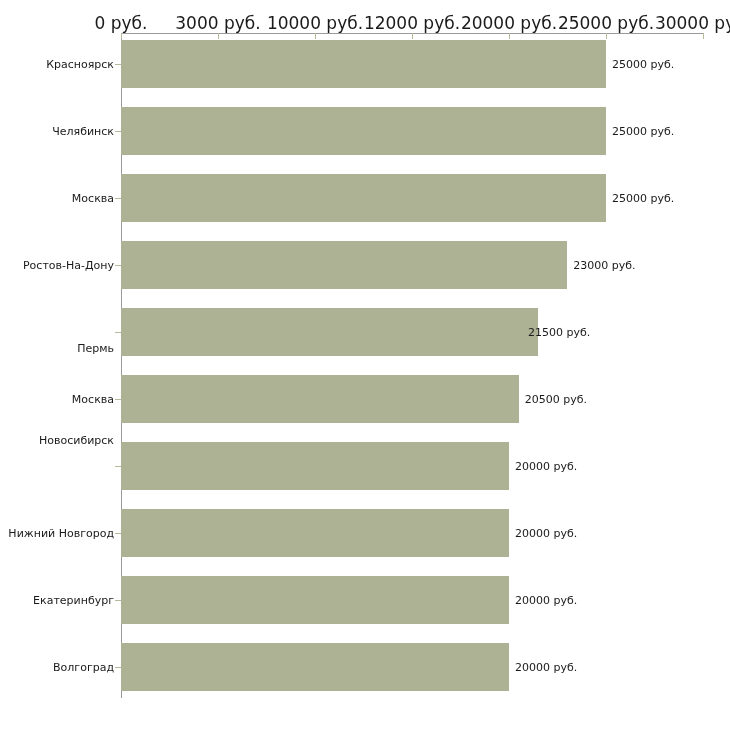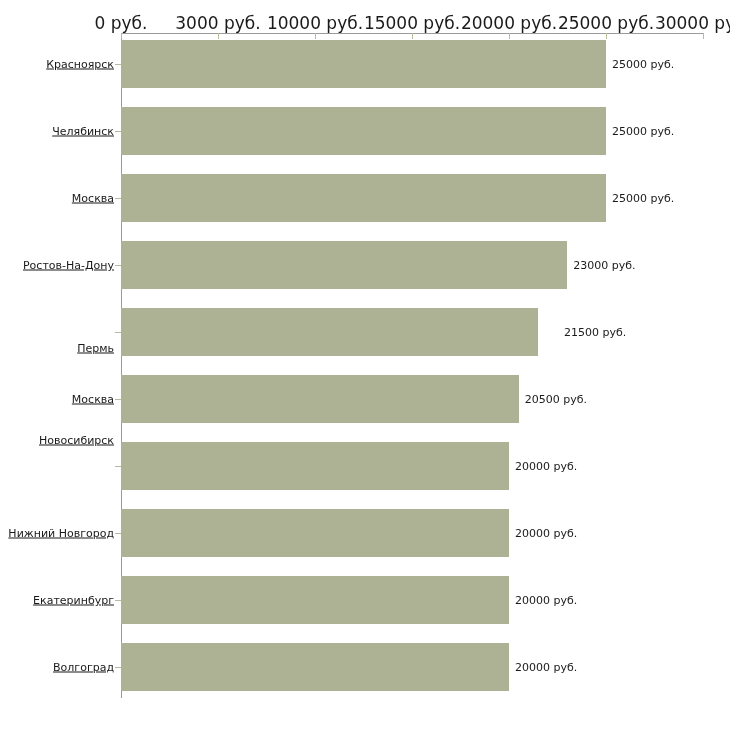--- a/index.html
+++ b/index.html
@@ -66,21 +66,20 @@
     background: #b6bb9c;
   }
   .y-tick-label {
     position: absolute;
     right: 616px; 
     font-size: 11px;
     color: #1a1a1a;
     white-space: nowrap;
     text-align: right;
     transform: translateY(-50%);
-    text-decoration: underline;
   }
 
   
   .bar {
     position: absolute;
     background: #aeb294;
   }
   .bar-value-label {
     position: absolute;
     font-size: 11px;
@@ -99,21 +98,21 @@
   <div class="axis-line-y"></div>
 
   <div id="x-ticks-layer">
       <div class="x-tick" style="left: 121px;"></div>
       <div class="x-tick-label" style="left: 121px;">0 руб.</div>
       <div class="x-tick" style="left: 218px;"></div>
       <div class="x-tick-label" style="left: 218px;">3000 руб.</div>
       <div class="x-tick" style="left: 315px;"></div>
       <div class="x-tick-label" style="left: 315px;">10000 руб.</div>
       <div class="x-tick" style="left: 412px;"></div>
-      <div class="x-tick-label" style="left: 412px;">15000 руб.</div>
+      <div class="x-tick-label" style="left: 412px;">12000 руб.</div>
       <div class="x-tick" style="left: 509px;"></div>
       <div class="x-tick-label" style="left: 509px;">20000 руб.</div>
       <div class="x-tick" style="left: 606px;"></div>
       <div class="x-tick-label" style="left: 606px;">25000 руб.</div>
       <div class="x-tick" style="left: 703px;"></div>
       <div class="x-tick-label" style="left: 703px;">30000 руб.</div>
     </div>
 
   <div id="y-ticks-layer">
       <div class="y-tick" style="top: 64px;"></div>
@@ -141,21 +140,21 @@
   <div id="bars-layer">
       <div class="bar" style="left: 121px; top: 40px; width: 485px; height: 48px; background: rgb(174, 178, 148);"></div>
       <div class="bar-value-label" style="left: 612px; top: 64px;">25000 руб.</div>
       <div class="bar" style="left: 121px; top: 107px; width: 485px; height: 48px; background: rgb(174, 178, 148);"></div>
       <div class="bar-value-label" style="left: 612px; top: 131px;">25000 руб.</div>
       <div class="bar" style="left: 121px; top: 174px; width: 485px; height: 48px; background: rgb(174, 178, 148);"></div>
       <div class="bar-value-label" style="left: 612px; top: 198px;">25000 руб.</div>
       <div class="bar" style="left: 121px; top: 241px; width: 446.2px; height: 48px; background: rgb(174, 178, 148);"></div>
       <div class="bar-value-label" style="left: 573.2px; top: 265px;">23000 руб.</div>
       <div class="bar" style="left: 121px; top: 308px; width: 417.1px; height: 48px; background: rgb(174, 178, 148);"></div>
-      <div class="bar-value-label" style="left: 564px; top: 332px;">21500 руб.</div>
+      <div class="bar-value-label" style="left: 528px; top: 332px;">21500 руб.</div>
       <div class="bar" style="left: 121px; top: 375px; width: 397.7px; height: 48px; background: rgb(174, 178, 148);"></div>
       <div class="bar-value-label" style="left: 524.7px; top: 399px;">20500 руб.</div>
       <div class="bar" style="left: 121px; top: 442px; width: 388px; height: 48px; background: rgb(174, 178, 148);"></div>
       <div class="bar-value-label" style="left: 515px; top: 466px;">20000 руб.</div>
       <div class="bar" style="left: 121px; top: 509px; width: 388px; height: 48px; background: rgb(174, 178, 148);"></div>
       <div class="bar-value-label" style="left: 515px; top: 533px;">20000 руб.</div>
       <div class="bar" style="left: 121px; top: 576px; width: 388px; height: 48px; background: rgb(174, 178, 148);"></div>
       <div class="bar-value-label" style="left: 515px; top: 600px;">20000 руб.</div>
       <div class="bar" style="left: 121px; top: 643px; width: 388px; height: 48px; background: rgb(174, 178, 148);"></div>
       <div class="bar-value-label" style="left: 515px; top: 667px;">20000 руб.</div>

